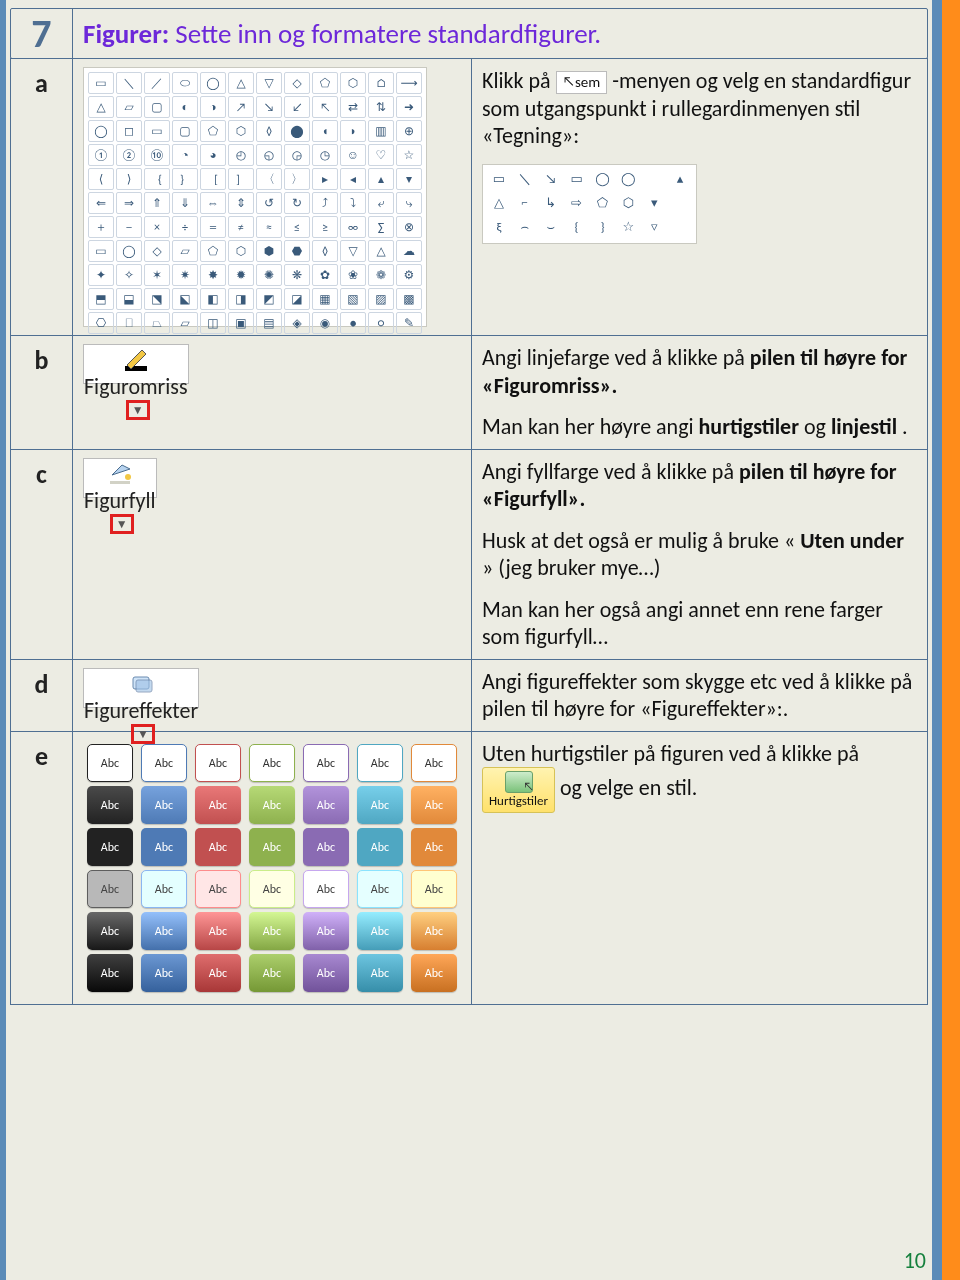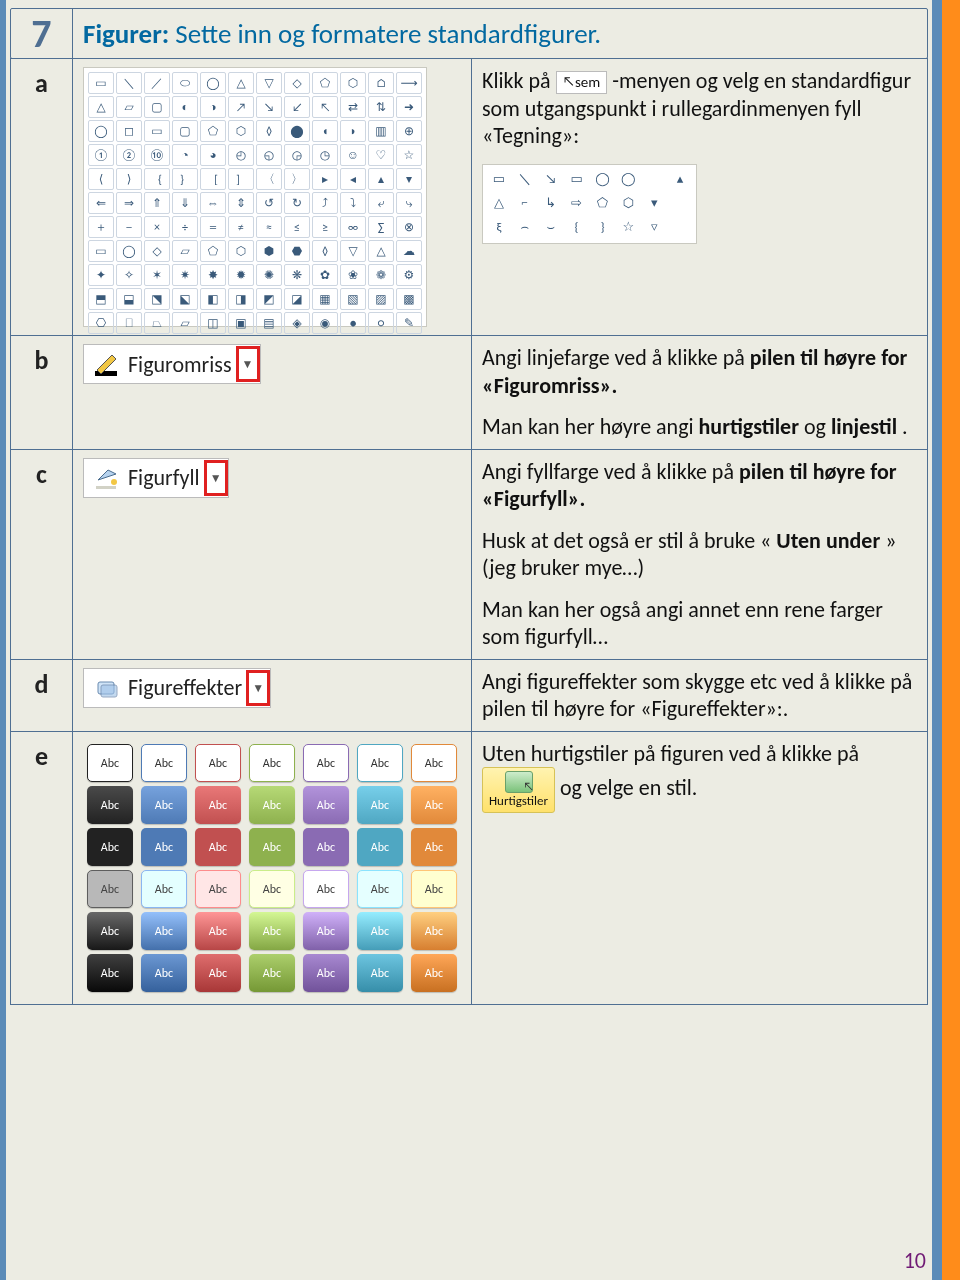--- a/index.html
+++ b/index.html
@@ -49,21 +49,21 @@
     text-align: center;
     font-size: 40px;
     font-weight: 700;
     color: #4f6f92;
     border-right: 1px solid #4f6f92;
     padding: 0 6px;
   }
   .section-title {
     padding: 0 10px;
     font-size: 27px;
-    color: #0369a1;
+    color: #6d28d9;
   }
   .section-title b { font-weight: 700; }
   table.steps {
     border-collapse: collapse;
     width: 100%;
     margin-top: -1px;
   }
   table.steps td {
     border: 1px solid #4f6f92;
     vertical-align: top;
@@ -134,20 +134,21 @@
 
   
   .ctrl {
     display: inline-flex;
     align-items: center;
     border: 1px solid #bbb;
     background: #fff;
     height: 40px;
     font-size: 22px;
     color: #222;
+    flex-direction: column;
   }
   .ctrl .icon {
     width: 32px; height: 32px; margin: 0 6px;
     display: flex; align-items: center; justify-content: center;
   }
   .ctrl .arrow {
     width: 24px; height: 36px;
     display:flex;align-items:center;justify-content:center;
     border: 3px solid #e02020;
     margin-left: 4px;
@@ -206,21 +207,21 @@
     display:flex;align-items:center;justify-content:center;
     font-size: 12px;
     color:#fff;
     box-shadow: 0 1px 1px rgba(0,0,0,.2);
   }
   .page-num {
     position: absolute;
     right: 34px;
     bottom: 6px;
     font-size: 22px;
-    color: #701a75;
+    color: #15803d;
   }
   svg { display:block; }
 </style>
 </head>
 <body>
 
 <div class="sidebar-left"></div>
 <div class="sidebar-right-inner"></div>
 <div class="sidebar-right"></div>
 
@@ -375,21 +376,21 @@
               <span>✎</span>
         </div>
       </td>
       <td class="descr">
         <p>
           <span>Klikk på </span>
           <span class="chip">
             <span class="cursor-sm">↖</span>
             <span>sem</span>
           </span>
-          <span>-menyen og velg en standardfigur som utgangspunkt i rullegardinmenyen fyll «Tegning»:</span>
+          <span>-menyen og velg en standardfigur som utgangspunkt i rullegardinmenyen stil «Tegning»:</span>
         </p>
         <div class="shapes-mini">
           <span>▭</span>
               <span>＼</span>
               <span>↘</span>
               <span>▭</span>
               <span>◯</span>
               <span>◯</span>
               <span> </span>
               <span>▴</span>
@@ -456,21 +457,21 @@
           <span>Figurfyll</span>
           <span class="arrow">▼</span>
         </div>
       </td>
       <td class="descr">
         <p>
           <span>Angi fyllfarge ved å klikke på </span>
           <b>pilen til høyre for «Figurfyll».</b>
         </p>
         <p>
-          <span>Husk at det også er stil å bruke «</span>
+          <span>Husk at det også er mulig å bruke «</span>
           <b>Uten under</b>
           <span>» (jeg bruker mye…)</span>
         </p>
         <p>Man kan her også angi annet enn rene farger som figurfyll…</p>
       </td>
     </tr>
 
     <tr class="dashed-top">
       <td class="letter">d</td>
       <td class="visual">

